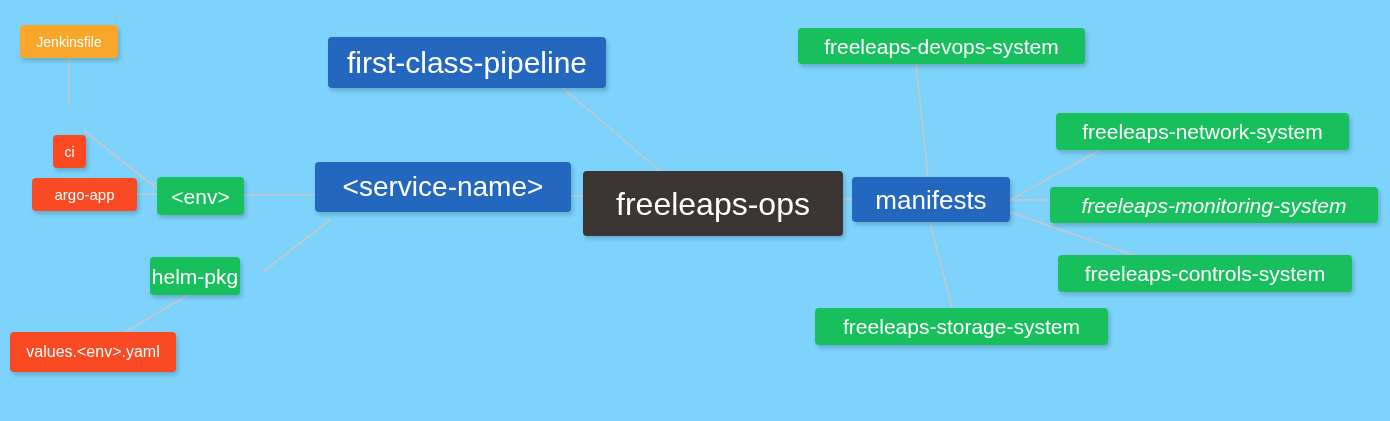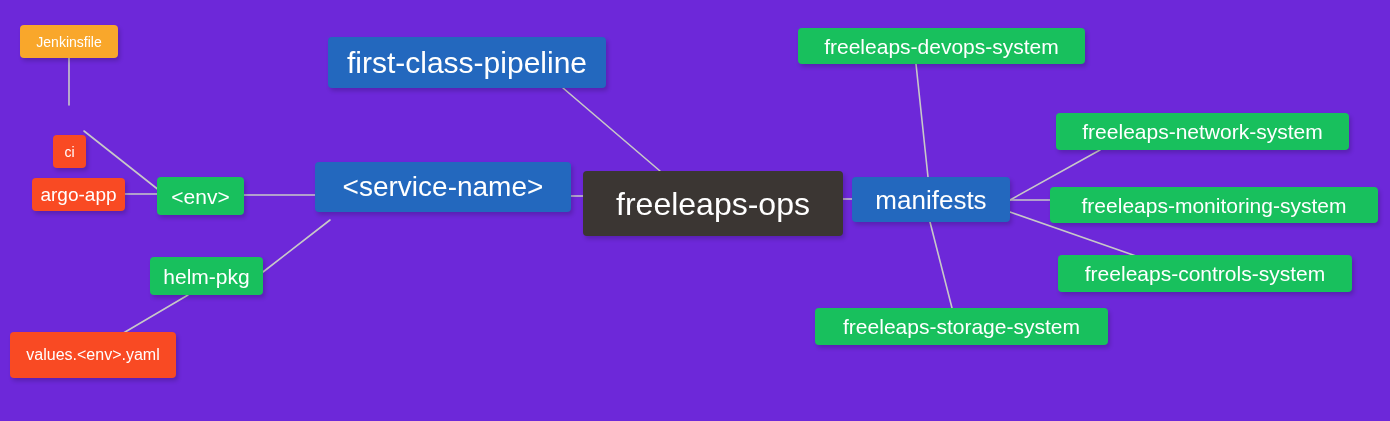--- a/index.html
+++ b/index.html
@@ -9,21 +9,21 @@
     background: #ffffff;
   }
   body {
     font-family: "Liberation Sans", sans-serif;
     -webkit-font-smoothing: antialiased;
   }
   #mindmap-canvas {
     position: relative;
     width: 1390px;
     height: 421px;
-    background: #6d28d9;
+    background: #7dd3fc;
     overflow: hidden;
   }
   #edge-layer {
     position: absolute;
     left: 0;
     top: 0;
     width: 1390px;
     height: 421px;
     pointer-events: none;
   }
@@ -65,51 +65,51 @@
       <path d="M 1010,212 L 1136,256" stroke="#c8c8c8" stroke-width="1.6" fill="none" stroke-linecap="round"></path>
       <path d="M 930,222 L 952,308" stroke="#c8c8c8" stroke-width="1.6" fill="none" stroke-linecap="round"></path>
     </svg>
   <div id="node-layer">
       <div class="mm-node" style="left: 20px; top: 25px; width: 98px; height: 33px; background: rgb(249, 167, 43); font-size: 14px; color: rgb(255, 255, 255);">
         <span class="mm-label">Jenkinsfile</span>
       </div>
       <div class="mm-node" style="left: 53px; top: 105px; width: 33px; height: 33px; background: rgb(249, 74, 35); font-size: 14px; color: rgb(255, 255, 255); margin-top: 30px;">
         <span class="mm-label">ci</span>
       </div>
-      <div class="mm-node" style="left: 32px; top: 178px; width: 93px; height: 33px; background: rgb(249, 74, 35); font-size: 19px; color: rgb(255, 255, 255);">
+      <div class="mm-node" style="left: 32px; top: 178px; width: 105px; height: 33px; background: rgb(249, 74, 35); font-size: 15px; color: rgb(255, 255, 255);">
         <span class="mm-label">argo-app</span>
       </div>
       <div class="mm-node" style="left: 157px; top: 177px; width: 87px; height: 38px; background: rgb(24, 192, 93); font-size: 21px; color: rgb(255, 255, 255); align-items: center;">
         <span class="mm-label">&lt;env&gt;</span>
       </div>
-      <div class="mm-node" style="left: 150px; top: 257px; width: 113px; height: 38px; background: rgb(24, 192, 93); font-size: 21px; color: rgb(255, 255, 255);">
+      <div class="mm-node" style="left: 150px; top: 257px; width: 90px; height: 38px; background: rgb(24, 192, 93); font-size: 21px; color: rgb(255, 255, 255);">
         <span class="mm-label">helm-pkg</span>
       </div>
-      <div class="mm-node" style="left: 10px; top: 332px; width: 166px; height: 46px; background: rgb(249, 74, 35); font-size: 16px; color: rgb(255, 255, 255);">
+      <div class="mm-node" style="left: 10px; top: 332px; width: 166px; height: 40px; background: rgb(249, 74, 35); font-size: 16px; color: rgb(255, 255, 255);">
         <span class="mm-label">values.&lt;env&gt;.yaml</span>
       </div>
       <div class="mm-node" style="left: 328px; top: 37px; width: 278px; height: 51px; background: rgb(35, 104, 190); font-size: 30px; color: rgb(255, 255, 255);">
         <span class="mm-label">first-class-pipeline</span>
       </div>
       <div class="mm-node" style="left: 315px; top: 162px; width: 256px; height: 50px; background: rgb(35, 104, 190); font-size: 28px; color: rgb(255, 255, 255); text-align: right;">
         <span class="mm-label">&lt;service-name&gt;</span>
       </div>
       <div class="mm-node" style="left: 583px; top: 171px; width: 260px; height: 65px; background: rgb(59, 54, 51); font-size: 32px; color: rgb(255, 255, 255);">
         <span class="mm-label">freeleaps-ops</span>
       </div>
       <div class="mm-node" style="left: 852px; top: 177px; width: 158px; height: 45px; background: rgb(35, 104, 190); font-size: 26px; color: rgb(255, 255, 255);">
         <span class="mm-label">manifests</span>
       </div>
       <div class="mm-node" style="left: 798px; top: 28px; width: 287px; height: 36px; background: rgb(24, 192, 93); font-size: 21px; color: rgb(255, 255, 255);">
         <span class="mm-label">freeleaps-devops-system</span>
       </div>
       <div class="mm-node" style="left: 1056px; top: 113px; width: 293px; height: 37px; background: rgb(24, 192, 93); font-size: 21px; color: rgb(255, 255, 255);">
         <span class="mm-label">freeleaps-network-system</span>
       </div>
-      <div class="mm-node" style="left: 1050px; top: 187px; width: 328px; height: 36px; background: rgb(24, 192, 93); font-size: 21px; color: rgb(255, 255, 255);">
+      <div class="mm-node" style="left: 1050px; top: 187px; width: 328px; height: 36px; background: rgb(24, 192, 93); font-size: 21px; color: rgb(255, 255, 255); font-style: italic;">
         <span class="mm-label">freeleaps-monitoring-system</span>
       </div>
       <div class="mm-node" style="left: 1058px; top: 255px; width: 294px; height: 37px; background: rgb(24, 192, 93); font-size: 21px; color: rgb(255, 255, 255);">
         <span class="mm-label">freeleaps-controls-system</span>
       </div>
       <div class="mm-node" style="left: 815px; top: 308px; width: 293px; height: 37px; background: rgb(24, 192, 93); font-size: 21px; color: rgb(255, 255, 255);">
         <span class="mm-label">freeleaps-storage-system</span>
       </div>
     </div>
 </div>

